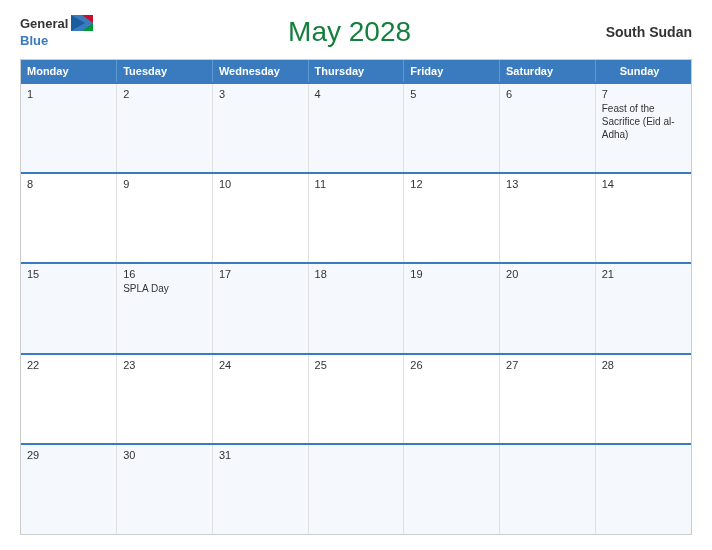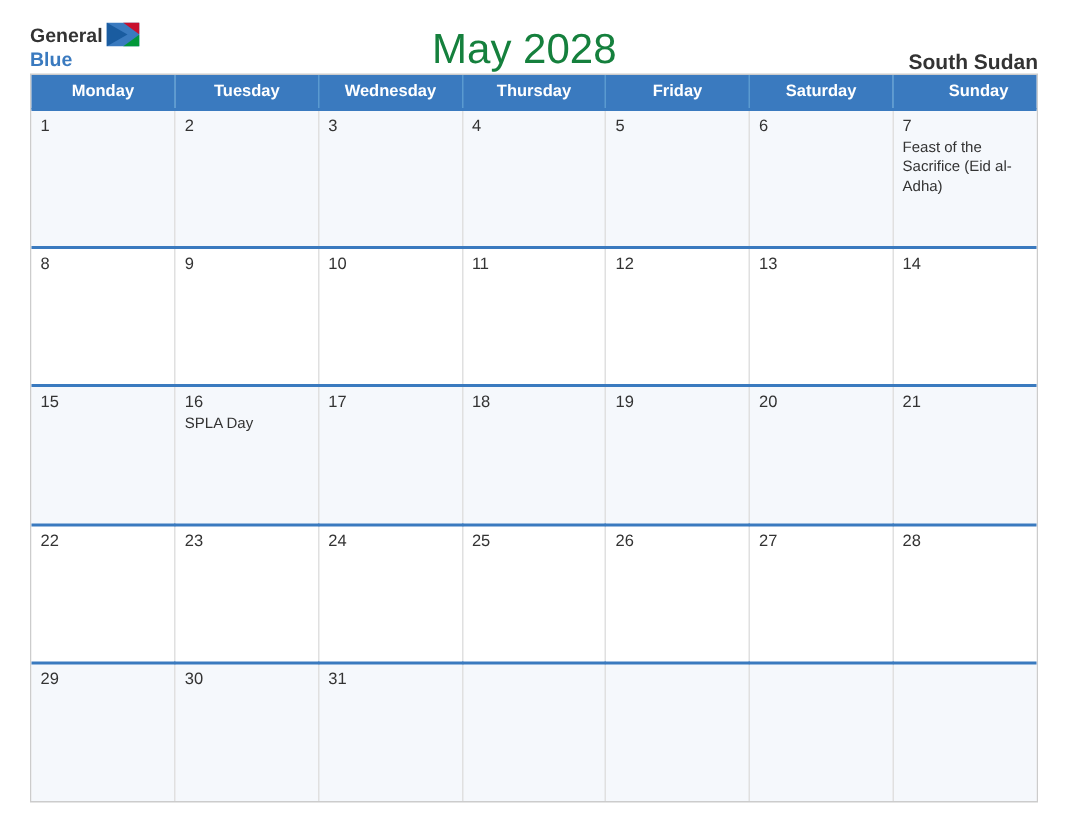--- a/index.html
+++ b/index.html
@@ -13,23 +13,23 @@
     .page {
       width: 712px;
       height: 550px;
       padding: 15px 20px;
       display: flex;
       flex-direction: column;
     }
     
     .header {
       display: flex;
-      align-items: flex-end;
+      align-items: center;
       justify-content: space-between;
-      margin-bottom: 0;
+      margin-bottom: 10px;
     }
     .title {
       font-size: 28px;
       font-weight: normal;
       color: #15803d;
       text-align: center;
       flex: 1;
     }
     .country {
       font-size: 14px;
@@ -50,21 +50,21 @@
       height: 100%;
       border-collapse: collapse;
       table-layout: fixed;
     }
     .calendar thead th {
       background: #3a7abf;
       color: #fff;
       font-size: 11px;
       font-weight: bold;
       padding: 5px 6px;
-      text-align: center;
+      text-align: left;
       border-right: 1px solid #5a9ad0;
     }
     .calendar thead th:last-child {
       border-right: none;
       padding-left: 24px;
     }
     .calendar tbody tr {
       border-top: 2px solid #3a7abf;
     }
     .calendar tbody td {

